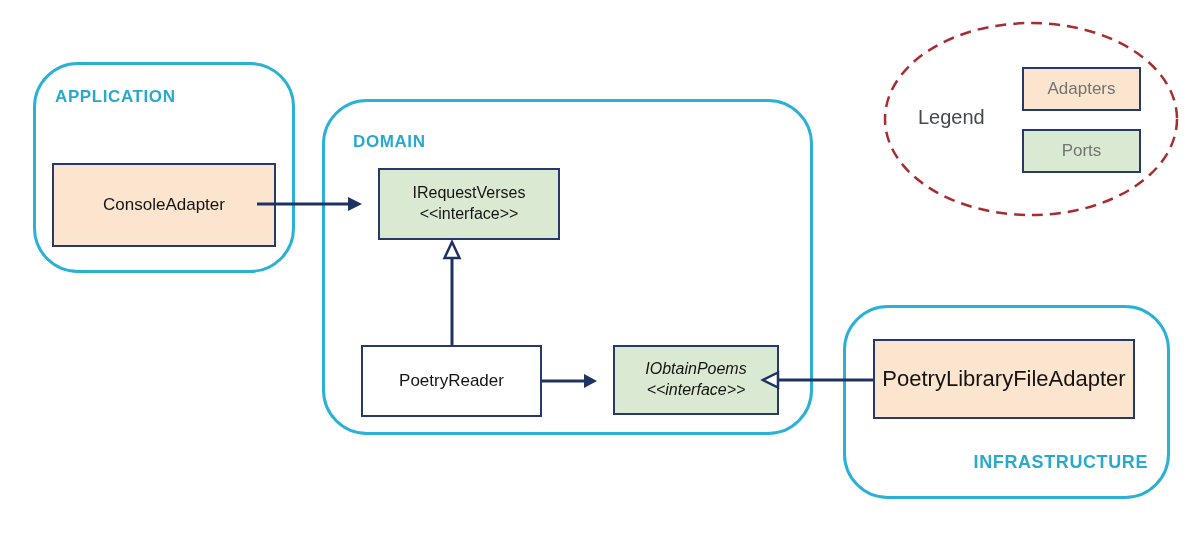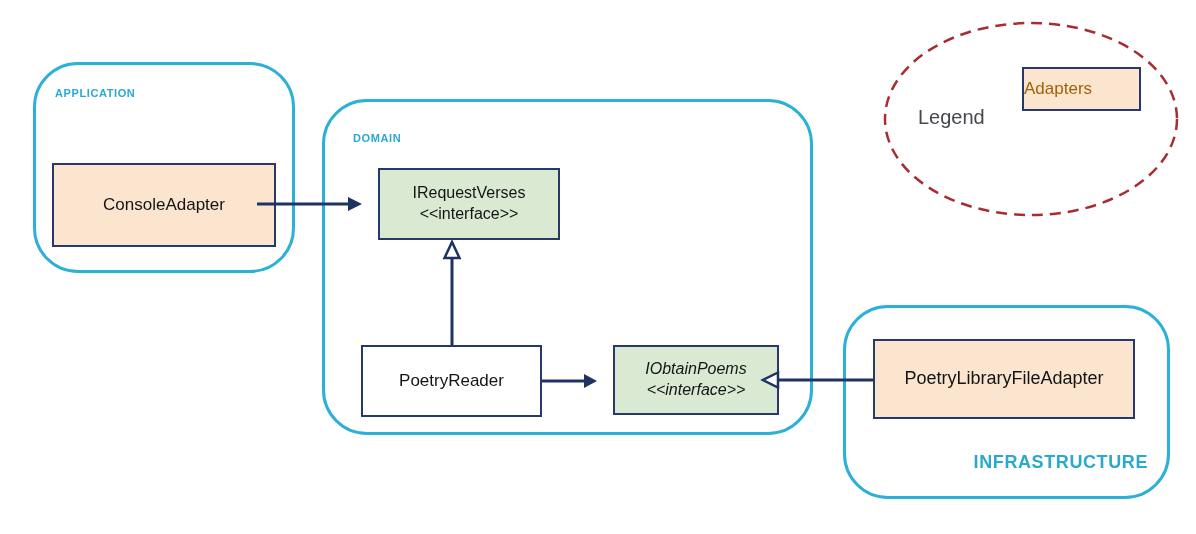--- a/index.html
+++ b/index.html
@@ -5,37 +5,37 @@
   html,body { margin:0; padding:0; background:#ffffff; }
   .canvas {
     position:relative; width:1196px; height:534px; background:#ffffff;
     font-family:"Liberation Sans", sans-serif; overflow:hidden;
   }
   .container {
     position:absolute; border:3px solid #2bb0d6; border-radius:45px;
     background:transparent; box-sizing:border-box;
   }
   .section-label {
-    position:absolute; color:#2aa9cf; font-weight:bold; font-size:11px;
+    position:absolute; color:#2aa9cf; font-weight:bold; font-size:17px;
     letter-spacing:0.6px; white-space:nowrap;
   }
   .node {
     position:absolute; display:flex; flex-direction:column; align-items:center;
     justify-content:center; border:2px solid #27396b; box-sizing:border-box;
     font-size:17px; color:#141414; text-align:center; line-height:1.3;
   }
   .adapter { background:#fce5cf; }
   .port    { background:#d9e9d2; font-size:16px;margin-left:16px; }
   .plain   { background:#ffffff; }
   .legend-title {
     position:absolute; font-size:20px; color:#45484c; white-space:nowrap;text-align:center;
   }
   .legend-box {
-    position:absolute; display:flex; align-items:center; justify-content:flex-start;
-    border:2px solid #27396b; box-sizing:border-box; font-size:17px; color:#a16207;
+    position:absolute; display:flex; align-items:center; justify-content:center;
+    border:2px solid #27396b; box-sizing:border-box; font-size:17px; color:#737373;
   }
   svg.overlay { position:absolute; left:0; top:0; pointer-events:none; }
 </style>
 </head>
 <body>
 
 <div class="canvas">
 
   <div class="container" style="left:33px; top:62px; width:262px; height:211px;">
     <div class="section-label" style="left:19px; top:22px;">APPLICATION</div>
@@ -60,30 +60,33 @@
 
   <div class="node plain" style="left:361px; top:345px; width:181px; height:72px;">
     <span>PoetryReader</span>
   </div>
 
   <div class="node port" style="left:597px; top:345px; width:166px; height:70px;font-style:italic;">
     <span>IObtainPoems</span>
     <span>&lt;&lt;interface&gt;&gt;</span>
   </div>
 
-  <div class="node adapter" style="left:873px; top:339px; width:262px; height:80px; font-size:18px;">
+  <div class="node adapter" style="left:873px; top:339px; width:262px; height:80px; font-size:22px;">
     <span>PoetryLibraryFileAdapter</span>
   </div>
 
   <div class="legend-title" style="left:918px; top:106px;">Legend</div>
 
   <div class="legend-box" style="left:1022px; top:67px; width:119px; height:44px; background:#fce5cf;">
     <span>Adapters</span>
   </div>
 
+  <div class="legend-box" style="left:1022px; top:129px; width:119px; height:44px; background:#d9e9d2;">
+    <span>Ports</span>
+  </div>
 
   <svg class="overlay" width="1196" height="534" viewBox="0 0 1196 534">
 
     <ellipse cx="1031" cy="119" rx="146" ry="96" fill="none" stroke="#a62d31" stroke-width="2.5" stroke-dasharray="11 7"></ellipse>
 
     <g>
       <line x1="257" y1="204" x2="349" y2="204" stroke="#1e3263" stroke-width="3"></line>
       <polygon points="348,197 362,204 348,211" fill="#1e3263"></polygon>
     </g>
 

